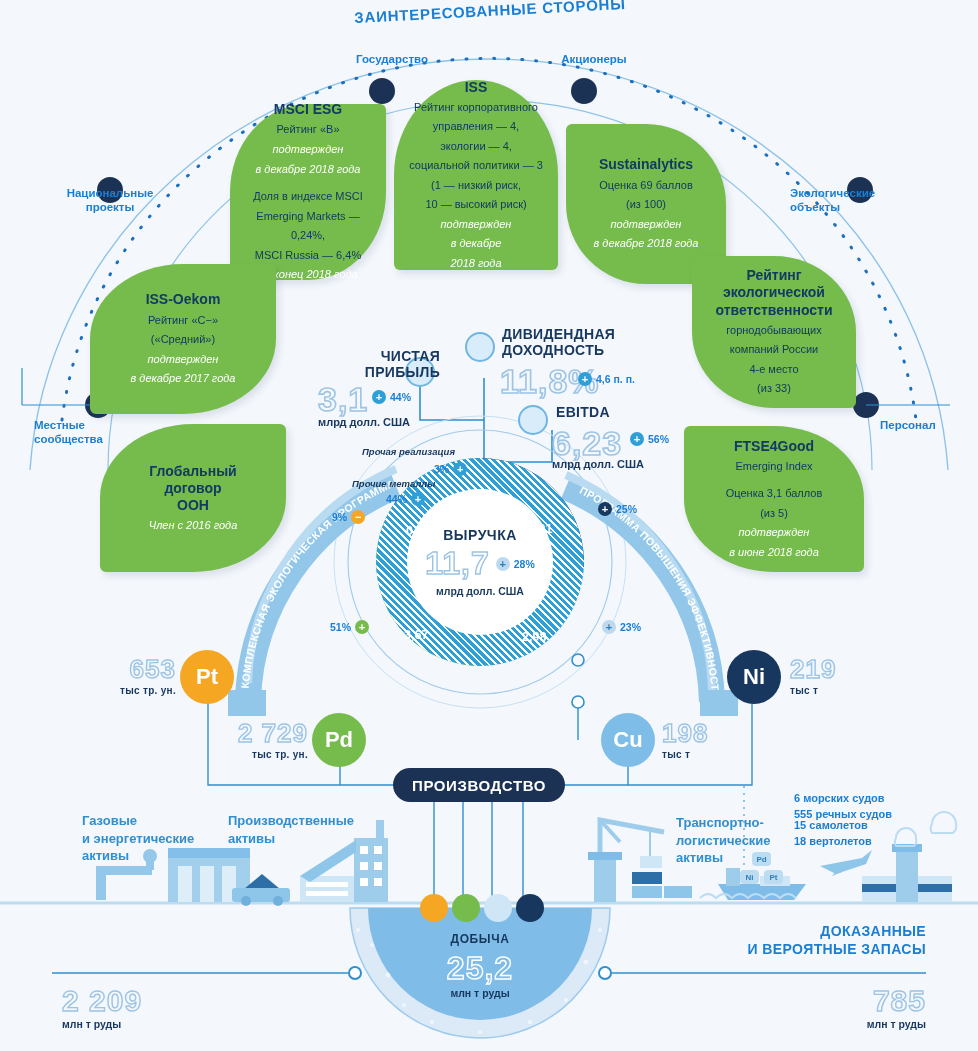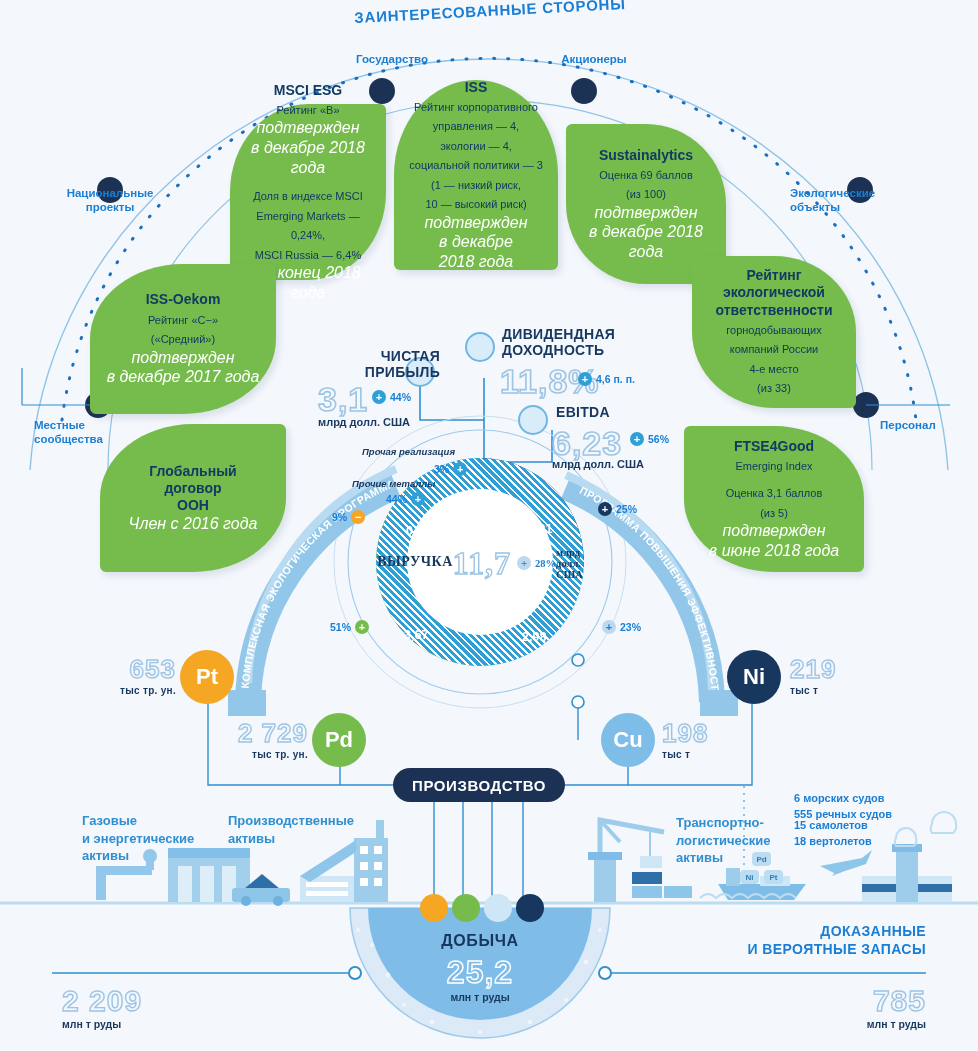--- a/index.html
+++ b/index.html
@@ -39,21 +39,21 @@
     background:#76bc4c;
     color:#123a63;
     display:flex; align-items:center; justify-content:center;
     text-align:center;
     padding:10px 12px;
     box-shadow: 3px 4px 7px rgba(40,70,110,.13);
   }
   .leaf .t { line-height:1.22; }
   .leaf b { font-size:14px; display:block; }
   .leaf .sub { font-size:11px; }
-  .leaf .ital { font-style:italic; font-size:16px; color:#ffffff; }
+  .leaf .ital { font-style:italic; font-size:11px; color:#ffffff; }
   .leaf .gap { display:block; height:8px; }
 
   
   .lf-a { border-radius: 50% 6px 50% 6px; }  
   .lf-b { border-radius: 50% 50% 6px 6px; }  
   .lf-c { border-radius: 6px 50% 6px 50%; }
   .lf-d { border-radius: 50% 6px 50% 6px; }
   .lf-e { border-radius: 6px 50% 6px 50%; }
 
   
@@ -72,21 +72,21 @@
   }
   .donut .hatch {
     position:absolute; inset:0; border-radius:50%;
     background: repeating-linear-gradient(45deg, #ffffff 0 2px, #2f9fd8 2px 5px);
     -webkit-mask: conic-gradient(#000 336deg 360deg, transparent 0 336deg);
     mask: conic-gradient(#000 336deg 360deg, transparent 0 336deg);
   }
   .donut-hole {
     position:absolute; left:31px; top:31px; width:146px; height:146px;
     border-radius:50%; background:#ffffff;
-    display:flex; flex-direction:row; align-items:center; justify-content:center;font-family:Liberation Serif, serif;
+    display:flex; flex-direction:column; align-items:center; justify-content:center;
   }
   .donut-hole .cap { font-size:14px; font-weight:bold; letter-spacing:.5px; color:#17375e; }
   .donut-hole .unit { font-size:10.5px; font-weight:bold; color:#1b3a5c; margin-top:3px;}
 
   
   .outline-num {
     font-weight:bold;
     color: transparent;
     -webkit-text-stroke: 1.4px #9cc4e4;
     letter-spacing: 1px;
@@ -140,21 +140,21 @@
     display:flex; align-items:center; justify-content:center;
   }
 
   
   .scene-label { font-size:13px; font-weight:bold; color:#2f8fd0; line-height:1.35; }
 
   .res-title { font-size:14px; font-weight:bold; color:#1a7fd4; letter-spacing:.4px; line-height:1.3;}
   .res-num { font-size:30px; }
   .res-unit { font-size:10.5px; font-weight:bold; color:#17375e; }
 
-  .dobycha-cap { font-size:16px; font-weight:bold; color:#17375e; letter-spacing:.6px;text-align:center; }
+  .dobycha-cap { font-size:12px; font-weight:bold; color:#17375e; letter-spacing:.6px;text-align:center; }
   .dobycha-unit { font-size:10.5px; font-weight:bold; color:#17375e; }
 
   
   .chip {
     position:absolute; border-radius:50%; background:#bcdcf2;
     color:#2f7fb8; font-size:8px; font-weight:bold;
     display:flex; align-items:center; justify-content:center;
   }
   .fleet-txt { font-size:11px; font-weight:bold; color:#1a7fd4; line-height:1.45; }
 </style>

